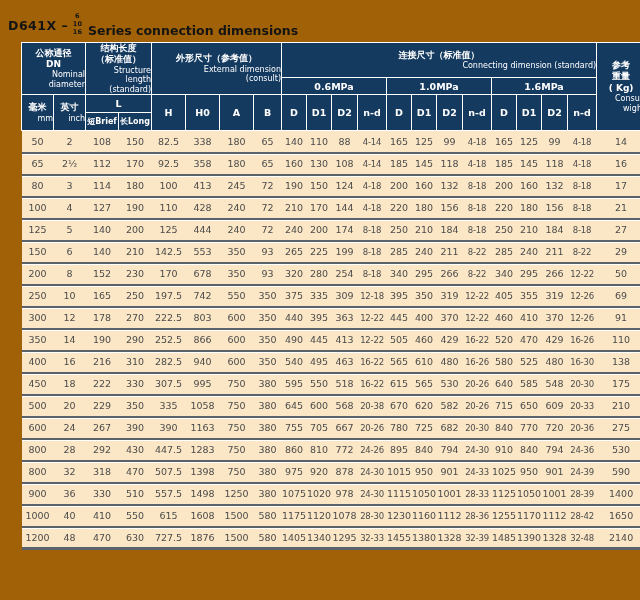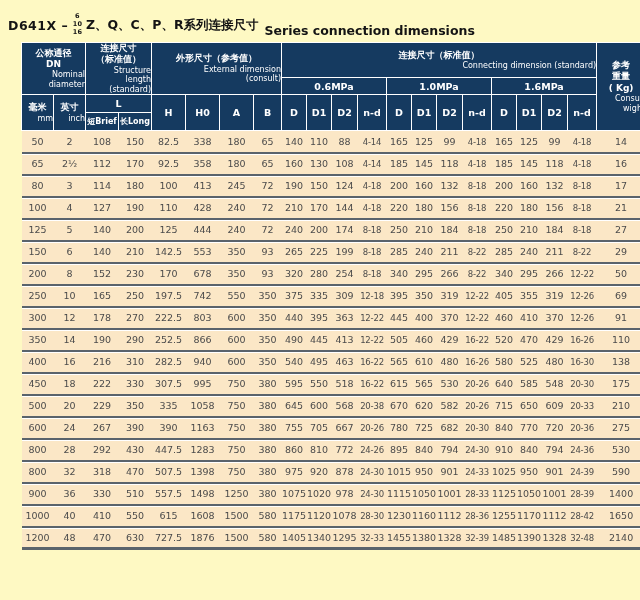--- a/index.html
+++ b/index.html
@@ -4,21 +4,21 @@
 <style>
   :root{
     --navy:#153a60;
     --cream:#fbe7c6;
     --sep:#5a636c;
     --cell-text:#4b4b4b;
     --title-text:#141414;
   }
   *{margin:0;padding:0;box-sizing:border-box;}
   body{background:#fff;font-family:"DejaVu Sans","Liberation Sans",sans-serif;}
-  .page{width:640px;height:600px;background:#fef9c3;position:relative;overflow:hidden;}
+  .page{width:640px;height:600px;background:#a16207;position:relative;overflow:hidden;}
   .title{position:absolute;top:12px;left:8px;display:flex;align-items:center;gap:4px;
          color:var(--title-text);font-weight:bold;font-size:12.5px;white-space:nowrap;}
   .title .model{letter-spacing:.5px;}
   .title .dash{margin:0 1px;}
   .frac{display:inline-flex;flex-direction:column;align-items:center;line-height:1;
         font-size:6.5px;font-weight:bold;gap:1px;transform:translateY(-1px);}
   .frac span:nth-child(2){border-top:0.5px solid transparent;}
   .title .cn{font-size:12.5px;}
   .title .en{font-size:12.5px;margin-left:2px;margin-top:11px;}
   table{position:absolute;top:42px;left:21px;width:624px;border-collapse:collapse;table-layout:fixed;
@@ -45,21 +45,20 @@
 <div class="page">
 
   <div class="title">
     <span class="model">D641X</span>
     <span class="dash">–</span>
     <span class="frac">
       <span>6</span>
       <span>10</span>
       <span>16</span>
     </span>
-    <span class="cn">Z、Q、C、P、R系列连接尺寸</span>
     <span class="en">Series connection dimensions</span>
   </div>
 
   <table>
     <colgroup>
       <col style="width:32px">
         <col style="width:32px">
       <col style="width:33px">
         <col style="width:33px">
       <col style="width:34px">
@@ -82,21 +81,21 @@
     </colgroup>
     <thead>
       <tr class="hrow1">
         <th colspan="2" rowspan="2">
           <div class="cn">公称通径
 DN</div>
           <div class="en">Nominal
 diameter</div>
         </th>
         <th colspan="2" rowspan="2">
-          <div class="cn">连接尺寸
+          <div class="cn">结构长度
 （标准值）</div>
           <div class="en">Structure
 length
 (standard)</div>
         </th>
         <th colspan="4" rowspan="2">
           <div class="cn">外形尺寸（参考值）</div>
           <div class="en">External dimension
 (consult)</div>
         </th>

